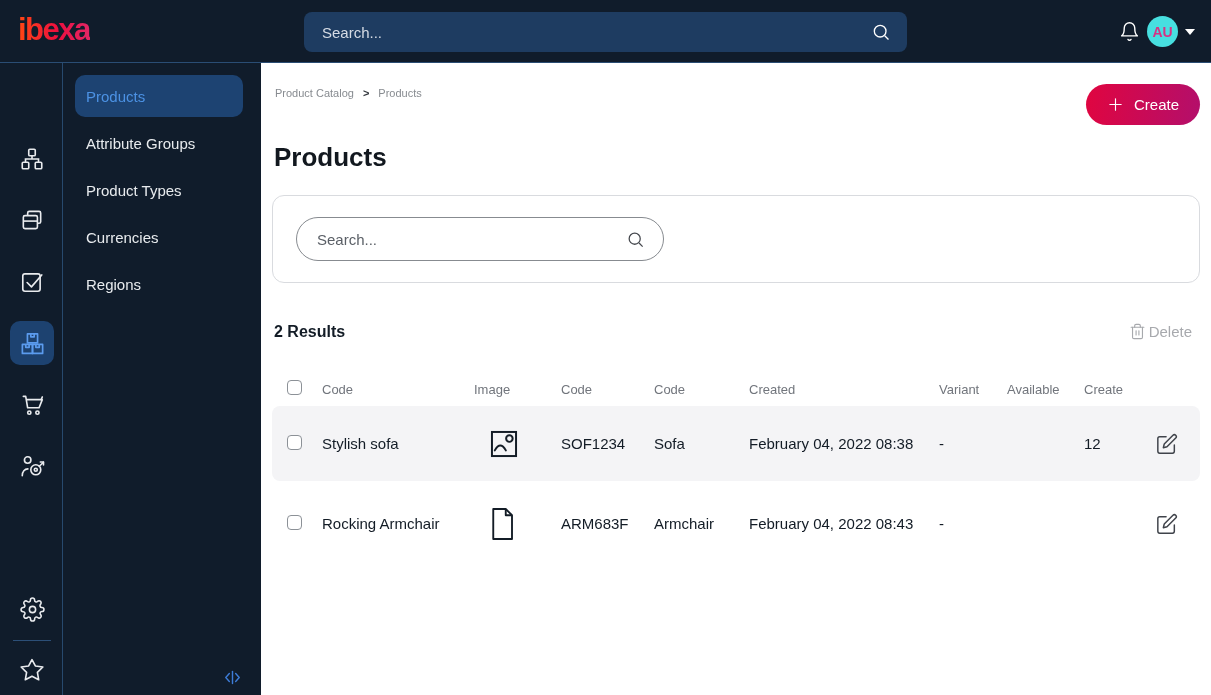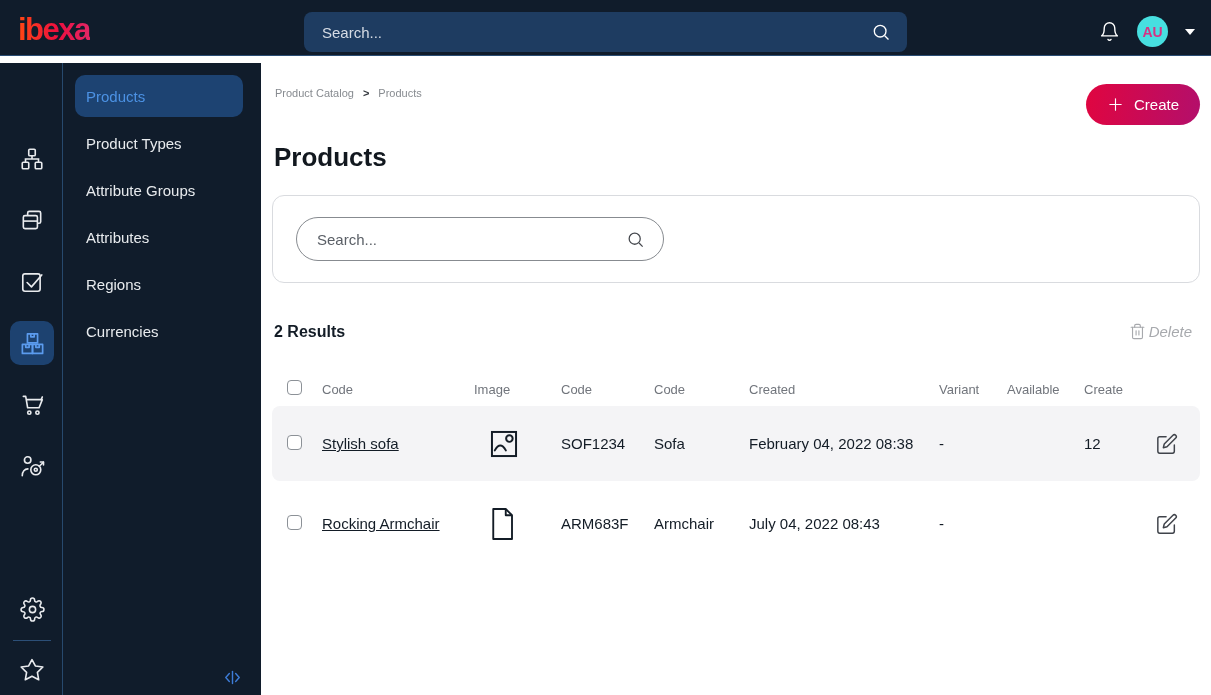--- a/index.html
+++ b/index.html
@@ -4,31 +4,31 @@
 <style>
   * { box-sizing: border-box; }
   html,body { margin:0; padding:0; }
   body {
     width:1211px; height:695px; position:relative; overflow:hidden;
     background:#ffffff; font-family:"Liberation Sans", sans-serif; color:#131c26;
   }
   svg { display:block; }
 
   
-  .topbar { position:absolute; top:0; left:0; right:0; height:56px; background:#101c2b;
+  .topbar { position:absolute; top:0; left:0; right:0; height:63px; background:#101c2b;
             border-bottom:1px solid #2a4d74; z-index:10; }
   .logo { position:absolute; left:18px; top:12px; font-size:31px; font-weight:800; letter-spacing:-1.5px;
           background:linear-gradient(90deg,#ff4713 0%,#ee0f3f 55%,#e22766 100%);
           -webkit-background-clip:text; background-clip:text; color:transparent; cursor:pointer; }
   .topbar-search { position:absolute; left:304px; top:12px; width:603px; height:40px;
                    background:#1e3c61; border-radius:8px; display:flex; align-items:center; padding:0 16px; }
   .topbar-search input { flex:1; background:transparent; border:none; outline:none;
                          color:#e6ebf2; font-size:15px; font-family:inherit; }
   .topbar-search input::placeholder { color:#d6dce5; opacity:1; }
-  .topbar-right { position:absolute; right:16px; top:0; height:63px; display:flex; align-items:center; gap:17px; }
+  .topbar-right { position:absolute; right:16px; top:0; height:63px; display:flex; align-items:center; gap:7px; }
   .bell { color:#ffffff; cursor:pointer; }
   .avatar { width:31px; height:31px; border-radius:50%; background:#47dfe0; color:#d63384;
             font-weight:bold; font-size:14px; display:flex; align-items:center; justify-content:center; cursor:pointer; }
   .caret { width:0; height:0; border-left:5px solid transparent; border-right:5px solid transparent;
            border-top:6px solid #ffffff; cursor:pointer; }
 
   
   .rail { position:absolute; left:0; top:63px; bottom:0; width:63px; background:#101c2b;
           border-right:1px solid #27496d; z-index:9; }
   .rail-item { position:absolute; left:10px; width:44px; height:44px; border-radius:10px;
@@ -57,30 +57,30 @@
   .filter-card { margin-top:22px; border:1px solid #d9dbdf; border-radius:12px; height:88px; padding:21px 23px; }
   .filter-search { width:368px; height:44px; border:1px solid #878b90; border-radius:22px;
                    display:flex; align-items:center; padding:0 18px; background:#fff; }
   .filter-search input { flex:1; border:none; outline:none; font-size:15px; color:#131c26; font-family:inherit; }
   .filter-search input::placeholder { color:#5a5f66; opacity:1; }
   .filter-search svg { color:#44474d; }
 
   .results-row { display:flex; justify-content:space-between; align-items:center; margin-top:39px; padding:0 2px; }
   .results-count { font-size:16px; font-weight:bold; color:#131c26; }
   .delete-btn { display:flex; align-items:center; gap:3px; color:#a7a9ad; font-size:15px;
-                background:none; border:none; font-family:inherit; cursor:default;font-style:italic; }
+                background:none; border:none; font-family:inherit; cursor:default; }
 
   .table { margin-top:31px; }
   .trow { display:grid; grid-template-columns:36px 152px 87px 93px 95px 190px 68px 77px 64px 1fr;
           align-items:center; padding:0 14px; }
   .thead { height:34px; color:#71757c; font-size:13px; }
   .row { height:75px; border-radius:8px; margin-bottom:5px; background:#fff; font-size:15px; }
   .row.alt { background:#f4f4f6; }
   .cell-img { padding-left:13px; color:#131c26; }
-  .name-link { color:#131c26; text-decoration:underline; cursor:pointer; }
+  .name-link { color:#131c26; cursor:pointer; }
   .checkbox { appearance:none; -webkit-appearance:none; width:15px; height:15px; border:1px solid #8c9197;
               border-radius:4px; background:#fff; margin:0 0 0 1px; cursor:pointer; }
   .dot { width:14px; height:14px; border-radius:50%; background:#b3b4b8; margin-left:3px; }
   .dot.on { background:#00a12b; }
   .actions { display:flex; justify-content:center; }
   .edit-btn { background:none; border:none; color:#3f434a; cursor:pointer; padding:0; }
 </style>
 </head>
 <body>
 
@@ -187,33 +187,30 @@
     </span>
   </div>
 
 </div>
 
 <div class="sidebar">
   <div class="menu-item active">
     <span>Products</span>
   </div>
   <div class="menu-item">
+    <span>Attribute Groups</span>
+  </div>
+  <div class="menu-item">
     <span>Product Types</span>
   </div>
   <div class="menu-item">
-    <span>Attribute Groups</span>
-  </div>
-  <div class="menu-item">
-    <span>Attributes</span>
+    <span>Currencies</span>
   </div>
   <div class="menu-item">
     <span>Regions</span>
-  </div>
-  <div class="menu-item">
-    <span>Currencies</span>
   </div>
   <button class="collapse-btn">
     <svg width="19" height="19" viewBox="0 0 24 24" fill="none" stroke="currentColor" stroke-width="1.8" stroke-linecap="round" stroke-linejoin="round">
       <path d="M8 7l-4.5 5L8 17"></path>
         <path d="M16 7l4.5 5L16 17"></path>
         <path d="M12 4.5v15"></path>
     </svg>
   </button>
 </div>
 
@@ -310,21 +307,21 @@
       <span class="cell-img">
         <span>
           <svg width="30" height="36" viewBox="0 0 24 28" fill="none" stroke="currentColor" stroke-width="1.5" stroke-linejoin="round">
             <path d="M5 2h10l5 5v19H5z"></path>
               <path d="M15 2v5h5"></path>
           </svg>
         </span>
       </span>
       <span>ARM683F</span>
       <span>Armchair</span>
-      <span>July 04, 2022 08:43</span>
+      <span>February 04, 2022 08:43</span>
       <span>-</span>
       <span><span class="dot"></span></span>
       <span></span>
       <span class="actions">
         <button class="edit-btn">
           <svg width="22" height="22" viewBox="0 0 24 24" fill="none" stroke="currentColor" stroke-width="1.6" stroke-linecap="round" stroke-linejoin="round">
             <path d="M11 4H4a2 2 0 0 0-2 2v14a2 2 0 0 0 2 2h14a2 2 0 0 0 2-2v-7"></path>
             <path d="M18.5 2.5a2.12 2.12 0 0 1 3 3L12 15l-4 1 1-4z"></path>
           </svg>
         </button>

